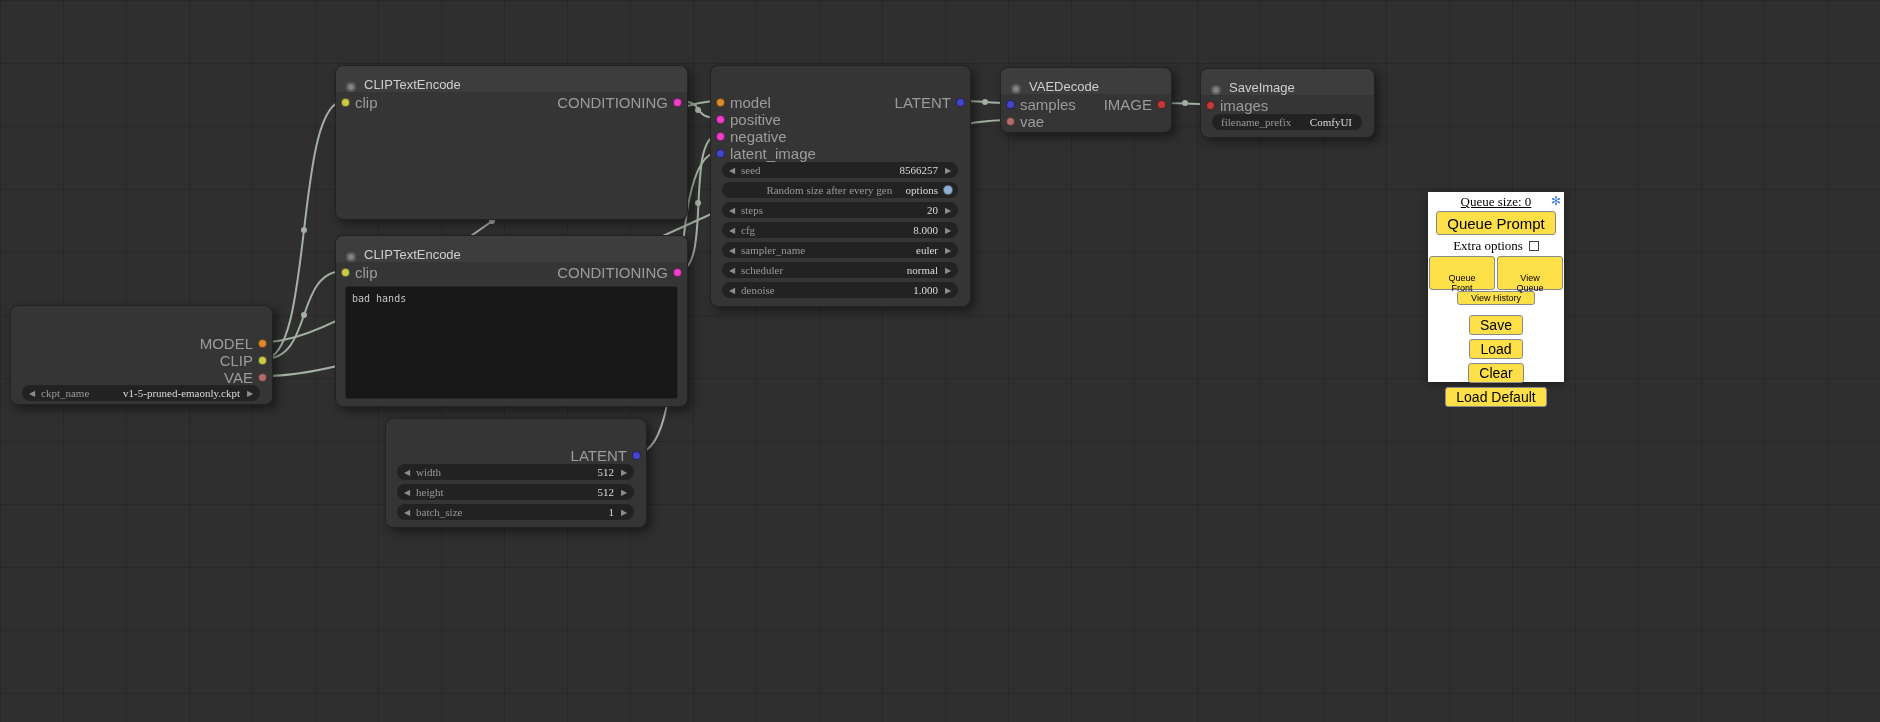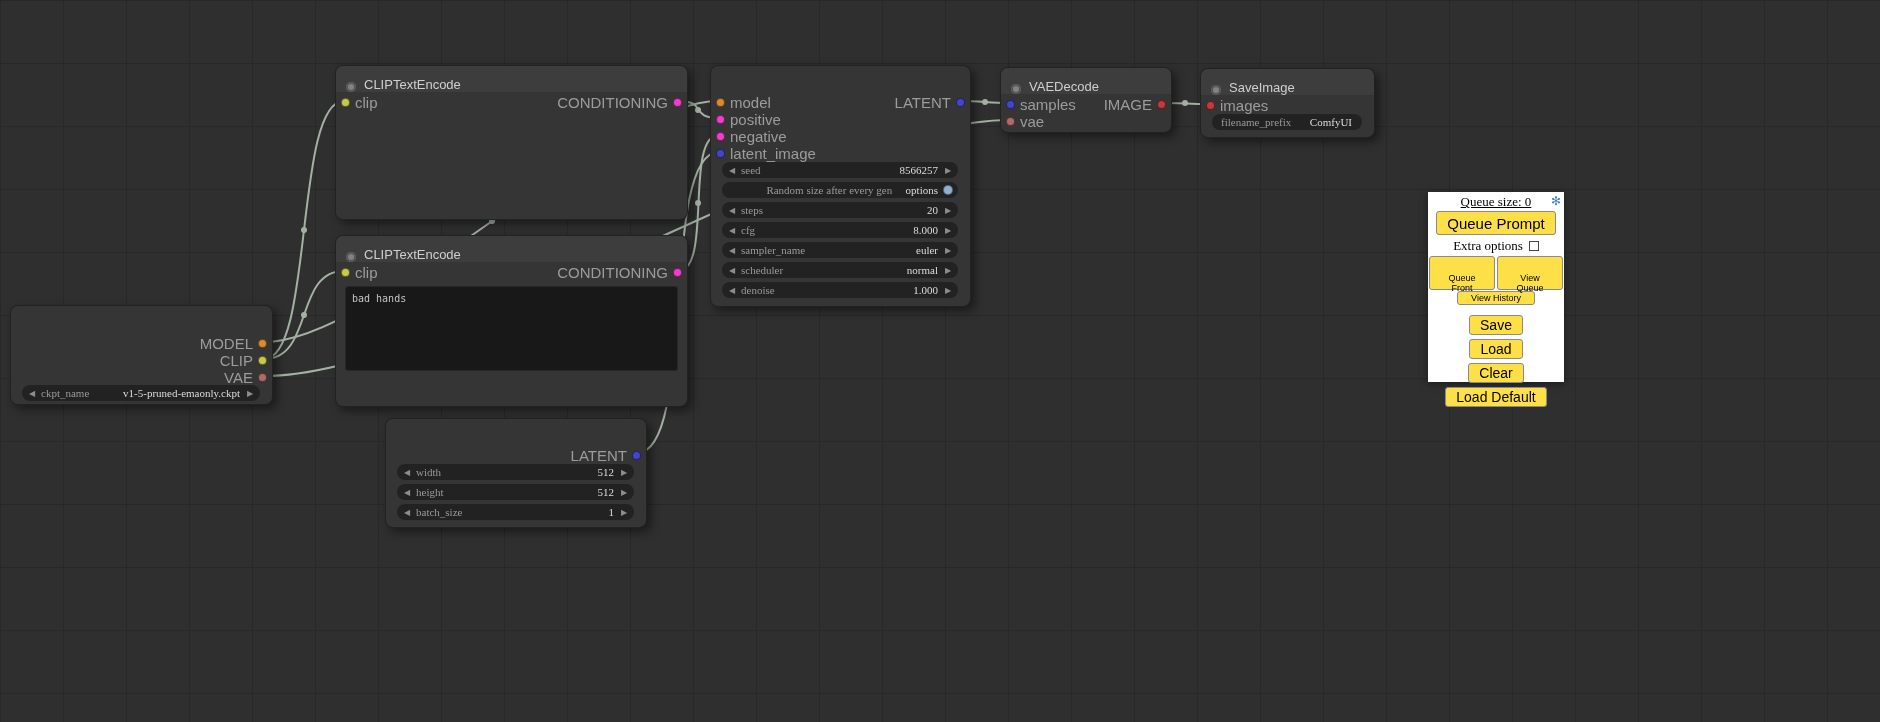--- a/index.html
+++ b/index.html
@@ -184,21 +184,21 @@
     <span>CLIPTextEncode</span>
   </div>
   <div class="slot in" style="top:29px">
     <span class="slot-dot c-clip"></span>
     <span class="lbl">clip</span>
   </div>
   <div class="slot out" style="top:29px">
     <span class="slot-dot c-cond"></span>
     <span class="lbl">CONDITIONING</span>
   </div>
-  <div class="node-text" style="top:50px; height:85px;">bad hands</div>
+  <div class="node-text" style="top:50px; height:113px;">bad hands</div>
 </div>
 
 <div class="node" style="left:385px; top:418px; width:262px; height:110px;">
   <div class="slot out" style="top:29px">
     <span class="slot-dot c-latent"></span>
     <span class="lbl">LATENT</span>
   </div>
   <div class="widget" style="top:45px">
     <span class="arrow">◀</span>
     <span class="wname">width</span>

